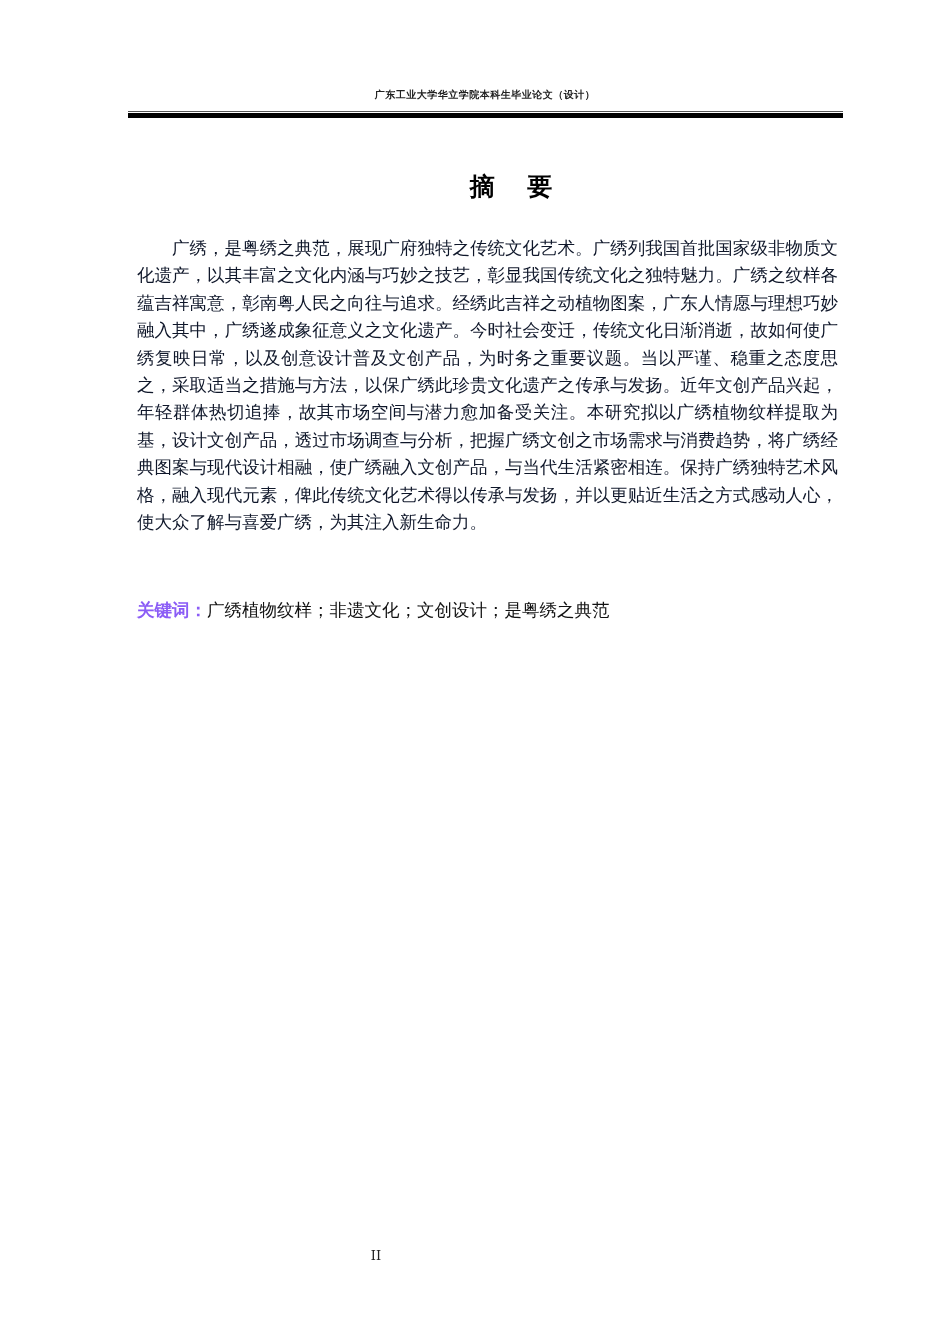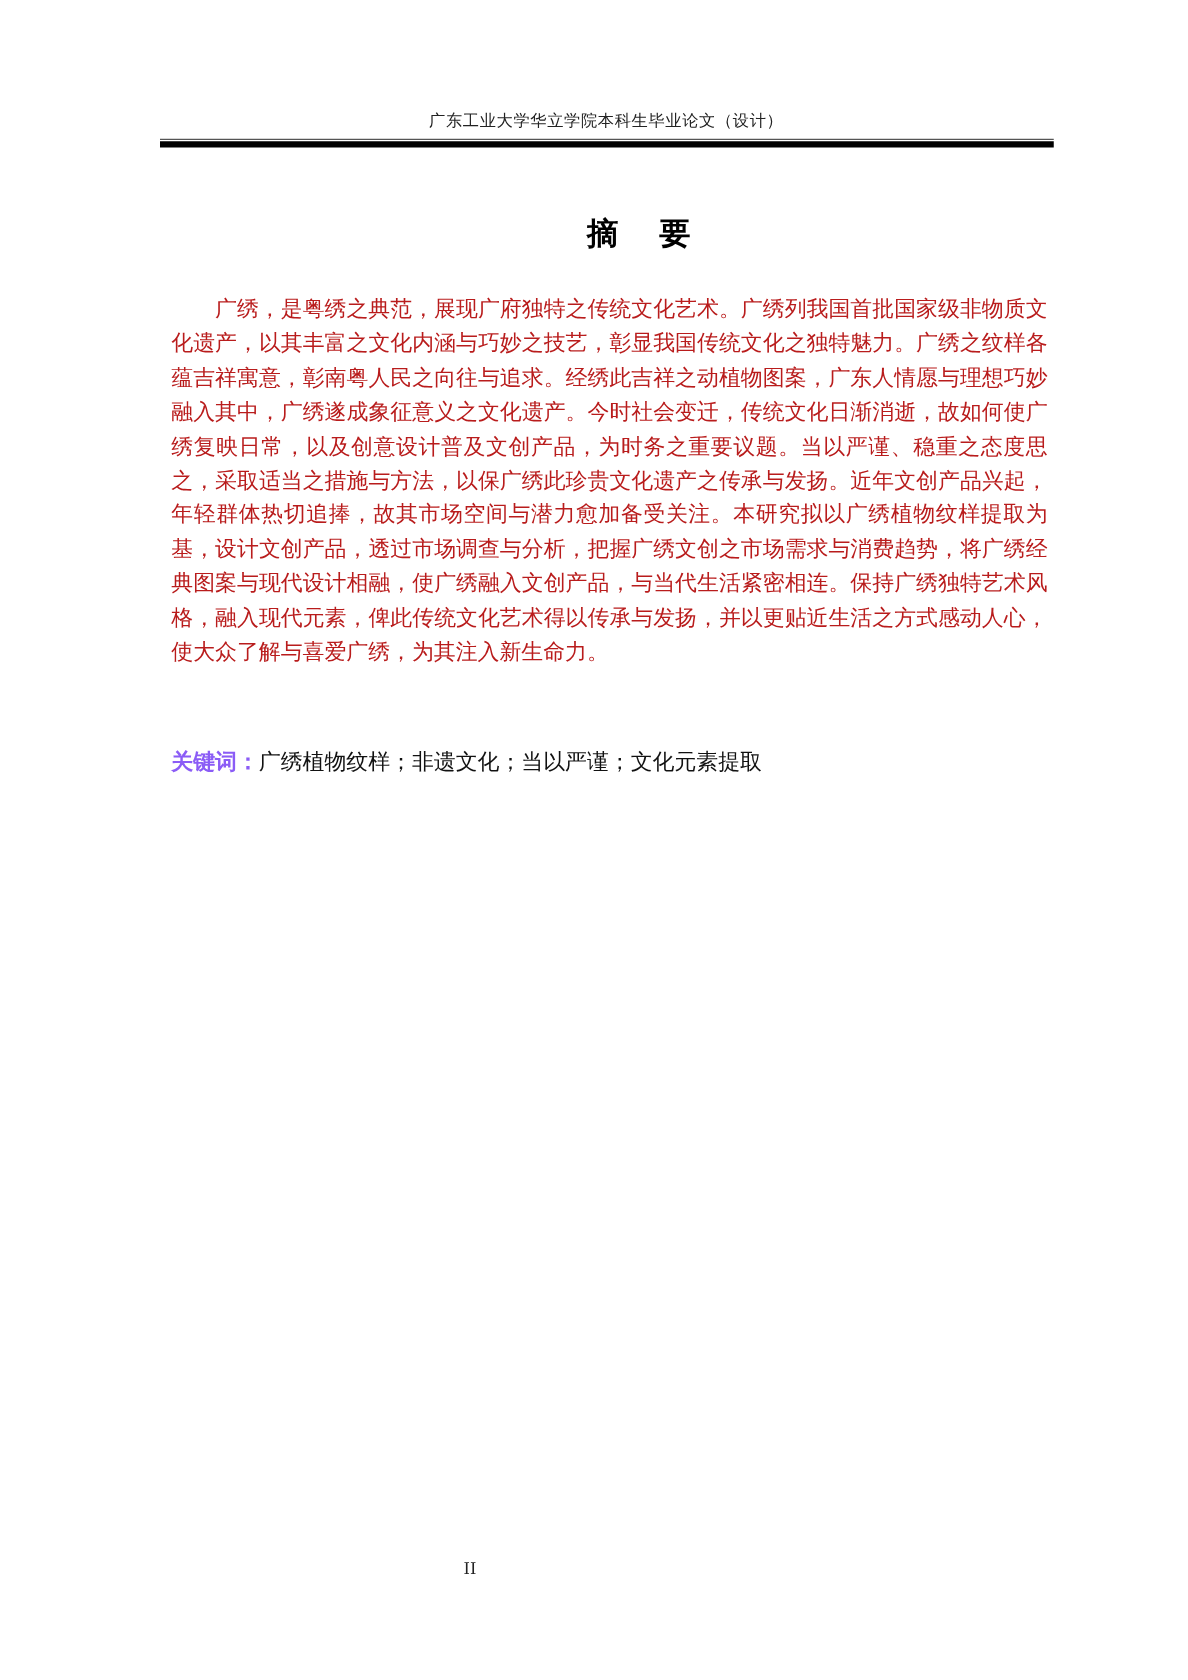--- a/index.html
+++ b/index.html
@@ -3,37 +3,37 @@
 <meta charset="utf-8">
 <style>
   html, body { margin: 0; padding: 0; }
   body {
     width: 950px; height: 1344px; background: #ffffff; position: relative;
     font-family: "DejaVu Serif", "Liberation Serif", serif; color: #000;
     overflow: hidden;
   }
   .header {
     position: absolute; left: 128px; top: 88px; width: 714px;
-    text-align: center; font-size: 13px; color: #222; letter-spacing: 0.5px;
+    text-align: center; font-size: 10px; color: #222; letter-spacing: 0.5px; font-weight: bold;
   }
   .rule-thin {
     position: absolute; left: 128px; top: 111px; width: 715px; height: 1px; background: #555;
   }
   .rule-thick {
     position: absolute; left: 128px; top: 113px; width: 715px; height: 5px; background: #000;
   }
   .title {
     position: absolute; left: 0; width: 950px; top: 170px; text-align: center;
     font-family: "DejaVu Sans", "Liberation Sans", sans-serif;
     font-weight: bold; font-size: 25px; letter-spacing: 12px; color: #000;
     padding-left: 12px; box-sizing: border-box; margin-left: 36px;
   }
   .abstract {
     position: absolute; left: 137px; top: 235px; width: 701px;
-    font-size: 17.5px; line-height: 27.4px; color: #b91c1c;
+    font-size: 17.5px; line-height: 27.4px; color: #0f172a;
     text-indent: 35px; text-align: justify; word-break: break-all;
   }
   .keywords {
     position: absolute; left: 137px; top: 597px; width: 701px;
     font-size: 17.5px; line-height: 27px; color: #111;
   }
   .keywords .kw-label {
     font-family: "DejaVu Sans", "Liberation Sans", sans-serif; font-weight: bold; color: #8b5cf6;
   }
   .page-number {
@@ -46,16 +46,16 @@
 
 <div class="header">广东工业大学华立学院本科生毕业论文（设计）</div>
 <div class="rule-thin"></div>
 <div class="rule-thick"></div>
 
 <div class="title">摘 要</div>
 
 <div class="abstract">广绣，是粤绣之典范，展现广府独特之传统文化艺术。广绣列我国首批国家级非物质文化遗产，以其丰富之文化内涵与巧妙之技艺，彰显我国传统文化之独特魅力。广绣之纹样各蕴吉祥寓意，彰南粤人民之向往与追求。经绣此吉祥之动植物图案，广东人情愿与理想巧妙融入其中，广绣遂成象征意义之文化遗产。今时社会变迁，传统文化日渐消逝，故如何使广绣复映日常，以及创意设计普及文创产品，为时务之重要议题。当以严谨、稳重之态度思之，采取适当之措施与方法，以保广绣此珍贵文化遗产之传承与发扬。近年文创产品兴起，年轻群体热切追捧，故其市场空间与潜力愈加备受关注。本研究拟以广绣植物纹样提取为基，设计文创产品，透过市场调查与分析，把握广绣文创之市场需求与消费趋势，将广绣经典图案与现代设计相融，使广绣融入文创产品，与当代生活紧密相连。保持广绣独特艺术风格，融入现代元素，俾此传统文化艺术得以传承与发扬，并以更贴近生活之方式感动人心，使大众了解与喜爱广绣，为其注入新生命力。</div>
 
 <div class="keywords">
-  <span class="kw-label">关键词：</span><span>广绣植物纹样；非遗文化；当以严谨；文化元素提取</span>
+  <span class="kw-label">关键词：</span><span>广绣植物纹样；非遗文化；文创设计；是粤绣之典范</span>
 </div>
 
 <div class="page-number">II</div>
 
 </body></html>

